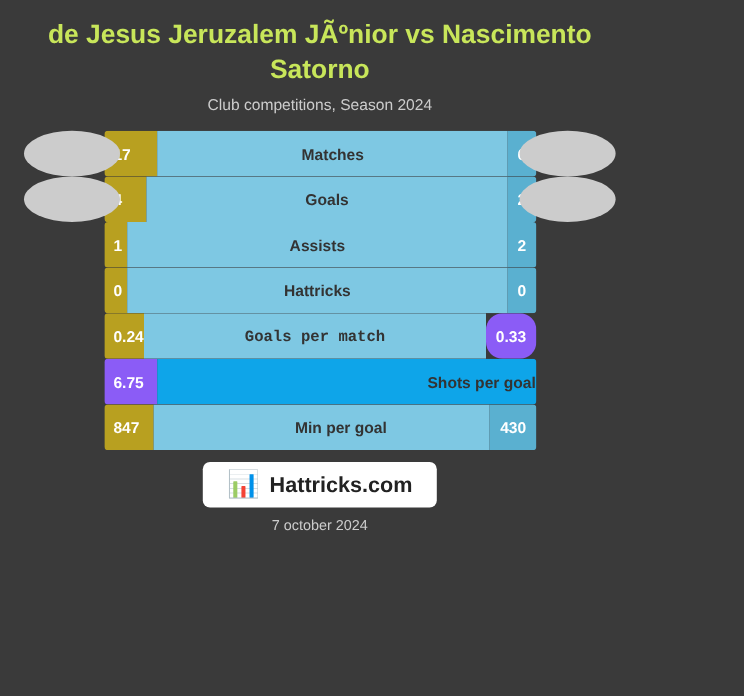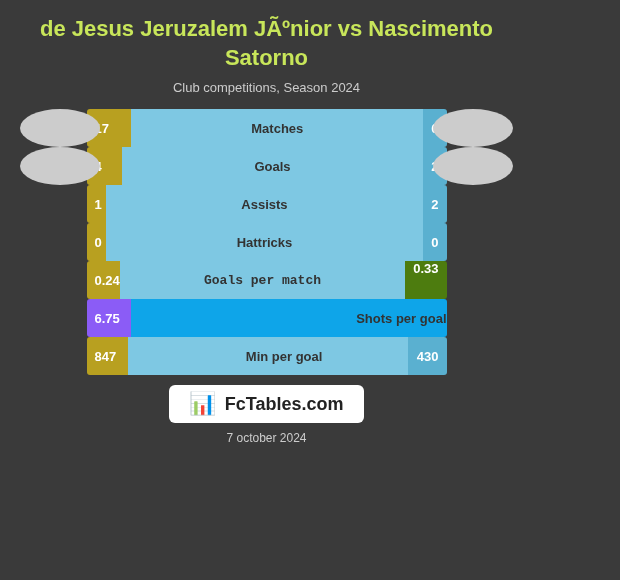--- a/index.html
+++ b/index.html
@@ -165,21 +165,21 @@
         </div>
       </div>
       <div class="stat-row-wrapper">
         <div class="stat-bar">
           <div style="height: 100%; background: rgb(184, 160, 32); display: flex; align-items: center; padding-left: 8px; min-width: 25.6px; flex-shrink: 0;">
             <span class="val" style="font-size: 13px; font-weight: bold; color: rgb(255, 255, 255);">0.24</span>
           </div>
           <div style="flex: 1 1 0%; height: 100%; background: rgb(126, 200, 227); display: flex; align-items: center; justify-content: center;">
             <span style="font-size: 13px; font-weight: bold; color: rgb(51, 51, 51); font-family: Liberation Mono, monospace;">Goals per match</span>
           </div>
-          <div style="height: 100%; background: #4d7c0f; display: flex; padding-right: 8px; padding-left: 8px; min-width: 28.8px; flex-shrink: 0; justify-content: flex-end;">
+          <div style="height: 100%; background: #8b5cf6; display: flex; align-items: center; padding-right: 8px; padding-left: 8px; min-width: 28.8px; flex-shrink: 0; justify-content: flex-end; border-radius: 14px;">
             <span class="val" style="font-size: 13px; font-weight: bold; color: rgb(255, 255, 255);">0.33</span>
           </div>
         </div>
       </div>
       <div class="stat-row-wrapper">
         <div class="stat-bar">
           <div style="height: 100%; background: #8b5cf6; display: flex; align-items: center; padding-left: 8px; min-width: 44.8px; flex-shrink: 0;">
             <span class="val" style="font-size: 13px; font-weight: bold; color: rgb(255, 255, 255);">6.75</span>
           </div>
           <div style="flex: 1 1 0%; height: 100%; background: #0ea5e9; display: flex; align-items: center; justify-content: flex-end;">
@@ -197,17 +197,17 @@
           </div>
           <div style="height: 100%; background: rgb(90, 176, 208); display: flex; align-items: center; padding-right: 8px; padding-left: 8px; min-width: 38.4px; flex-shrink: 0; justify-content: flex-end;">
             <span class="val" style="font-size: 13px; font-weight: bold; color: rgb(255, 255, 255);">430</span>
           </div>
         </div>
       </div>
     </div>
 
   <div class="logo-area">
     <span class="logo-icon">📊</span>
-    <span class="logo-text">FcTables.com</span>
+    <span class="logo-text">Hattricks.com</span>
   </div>
 
   <div class="footer-date">7 october 2024</div>
 </div>
 
 </body></html>

